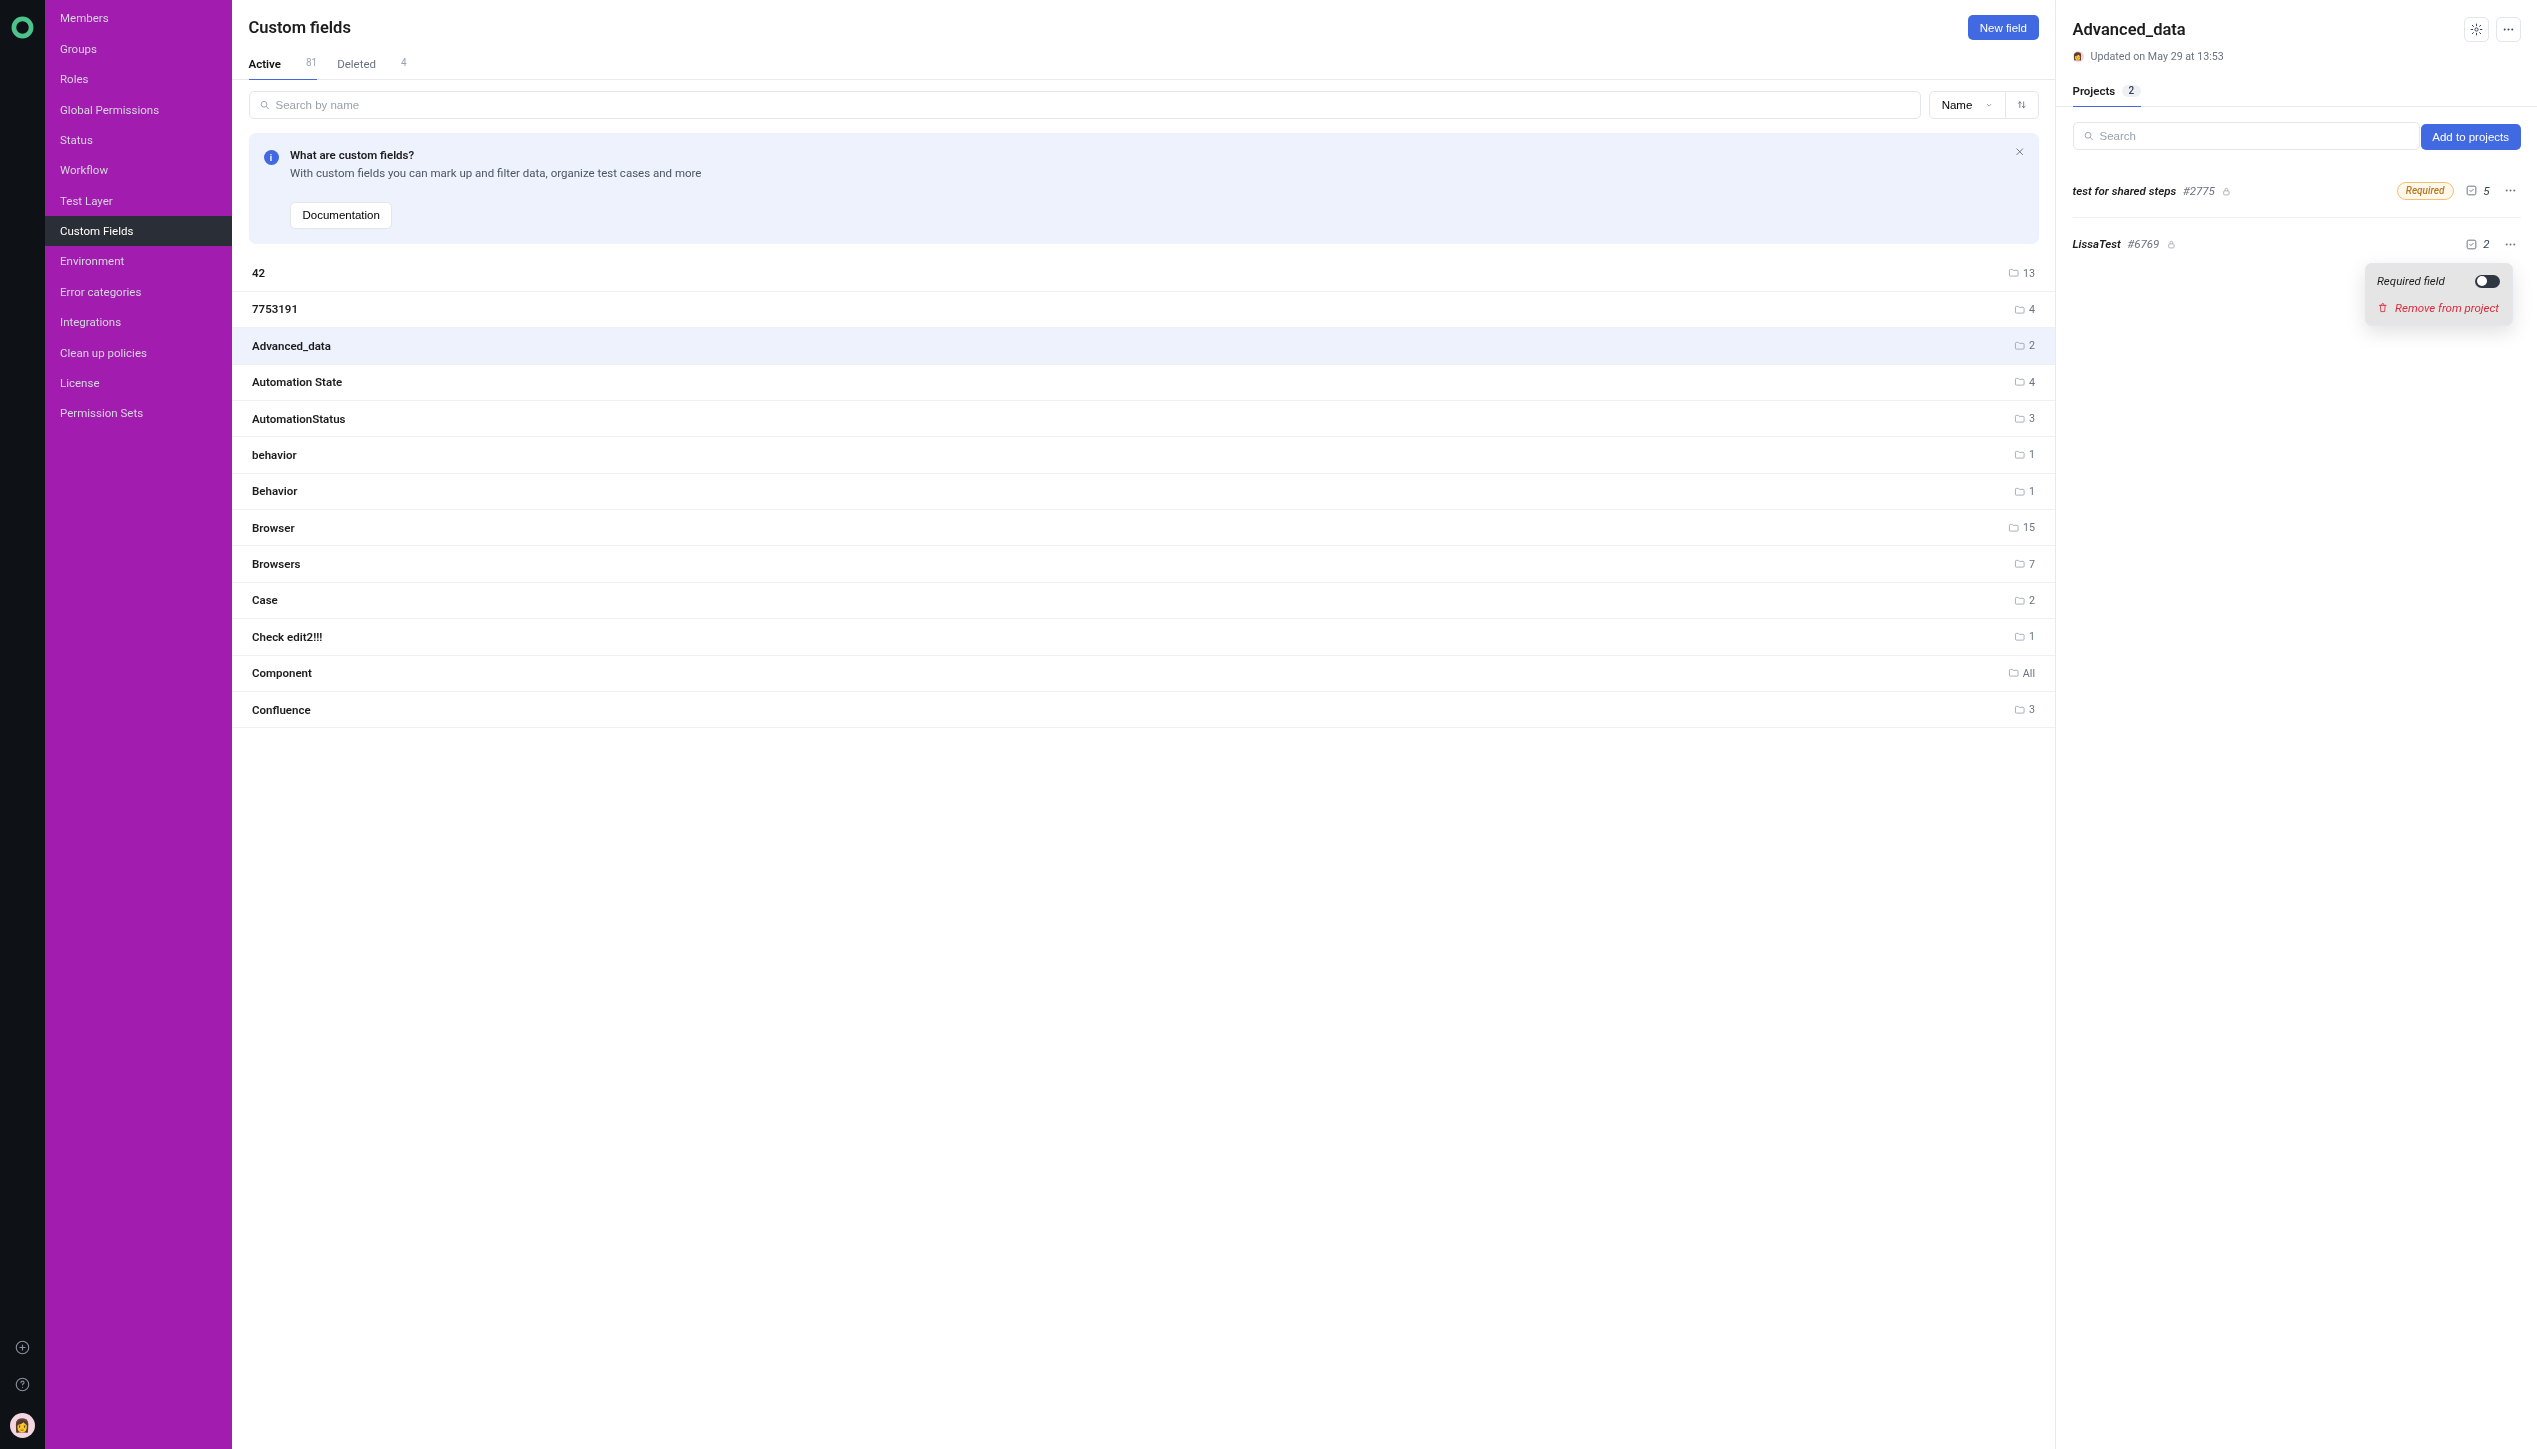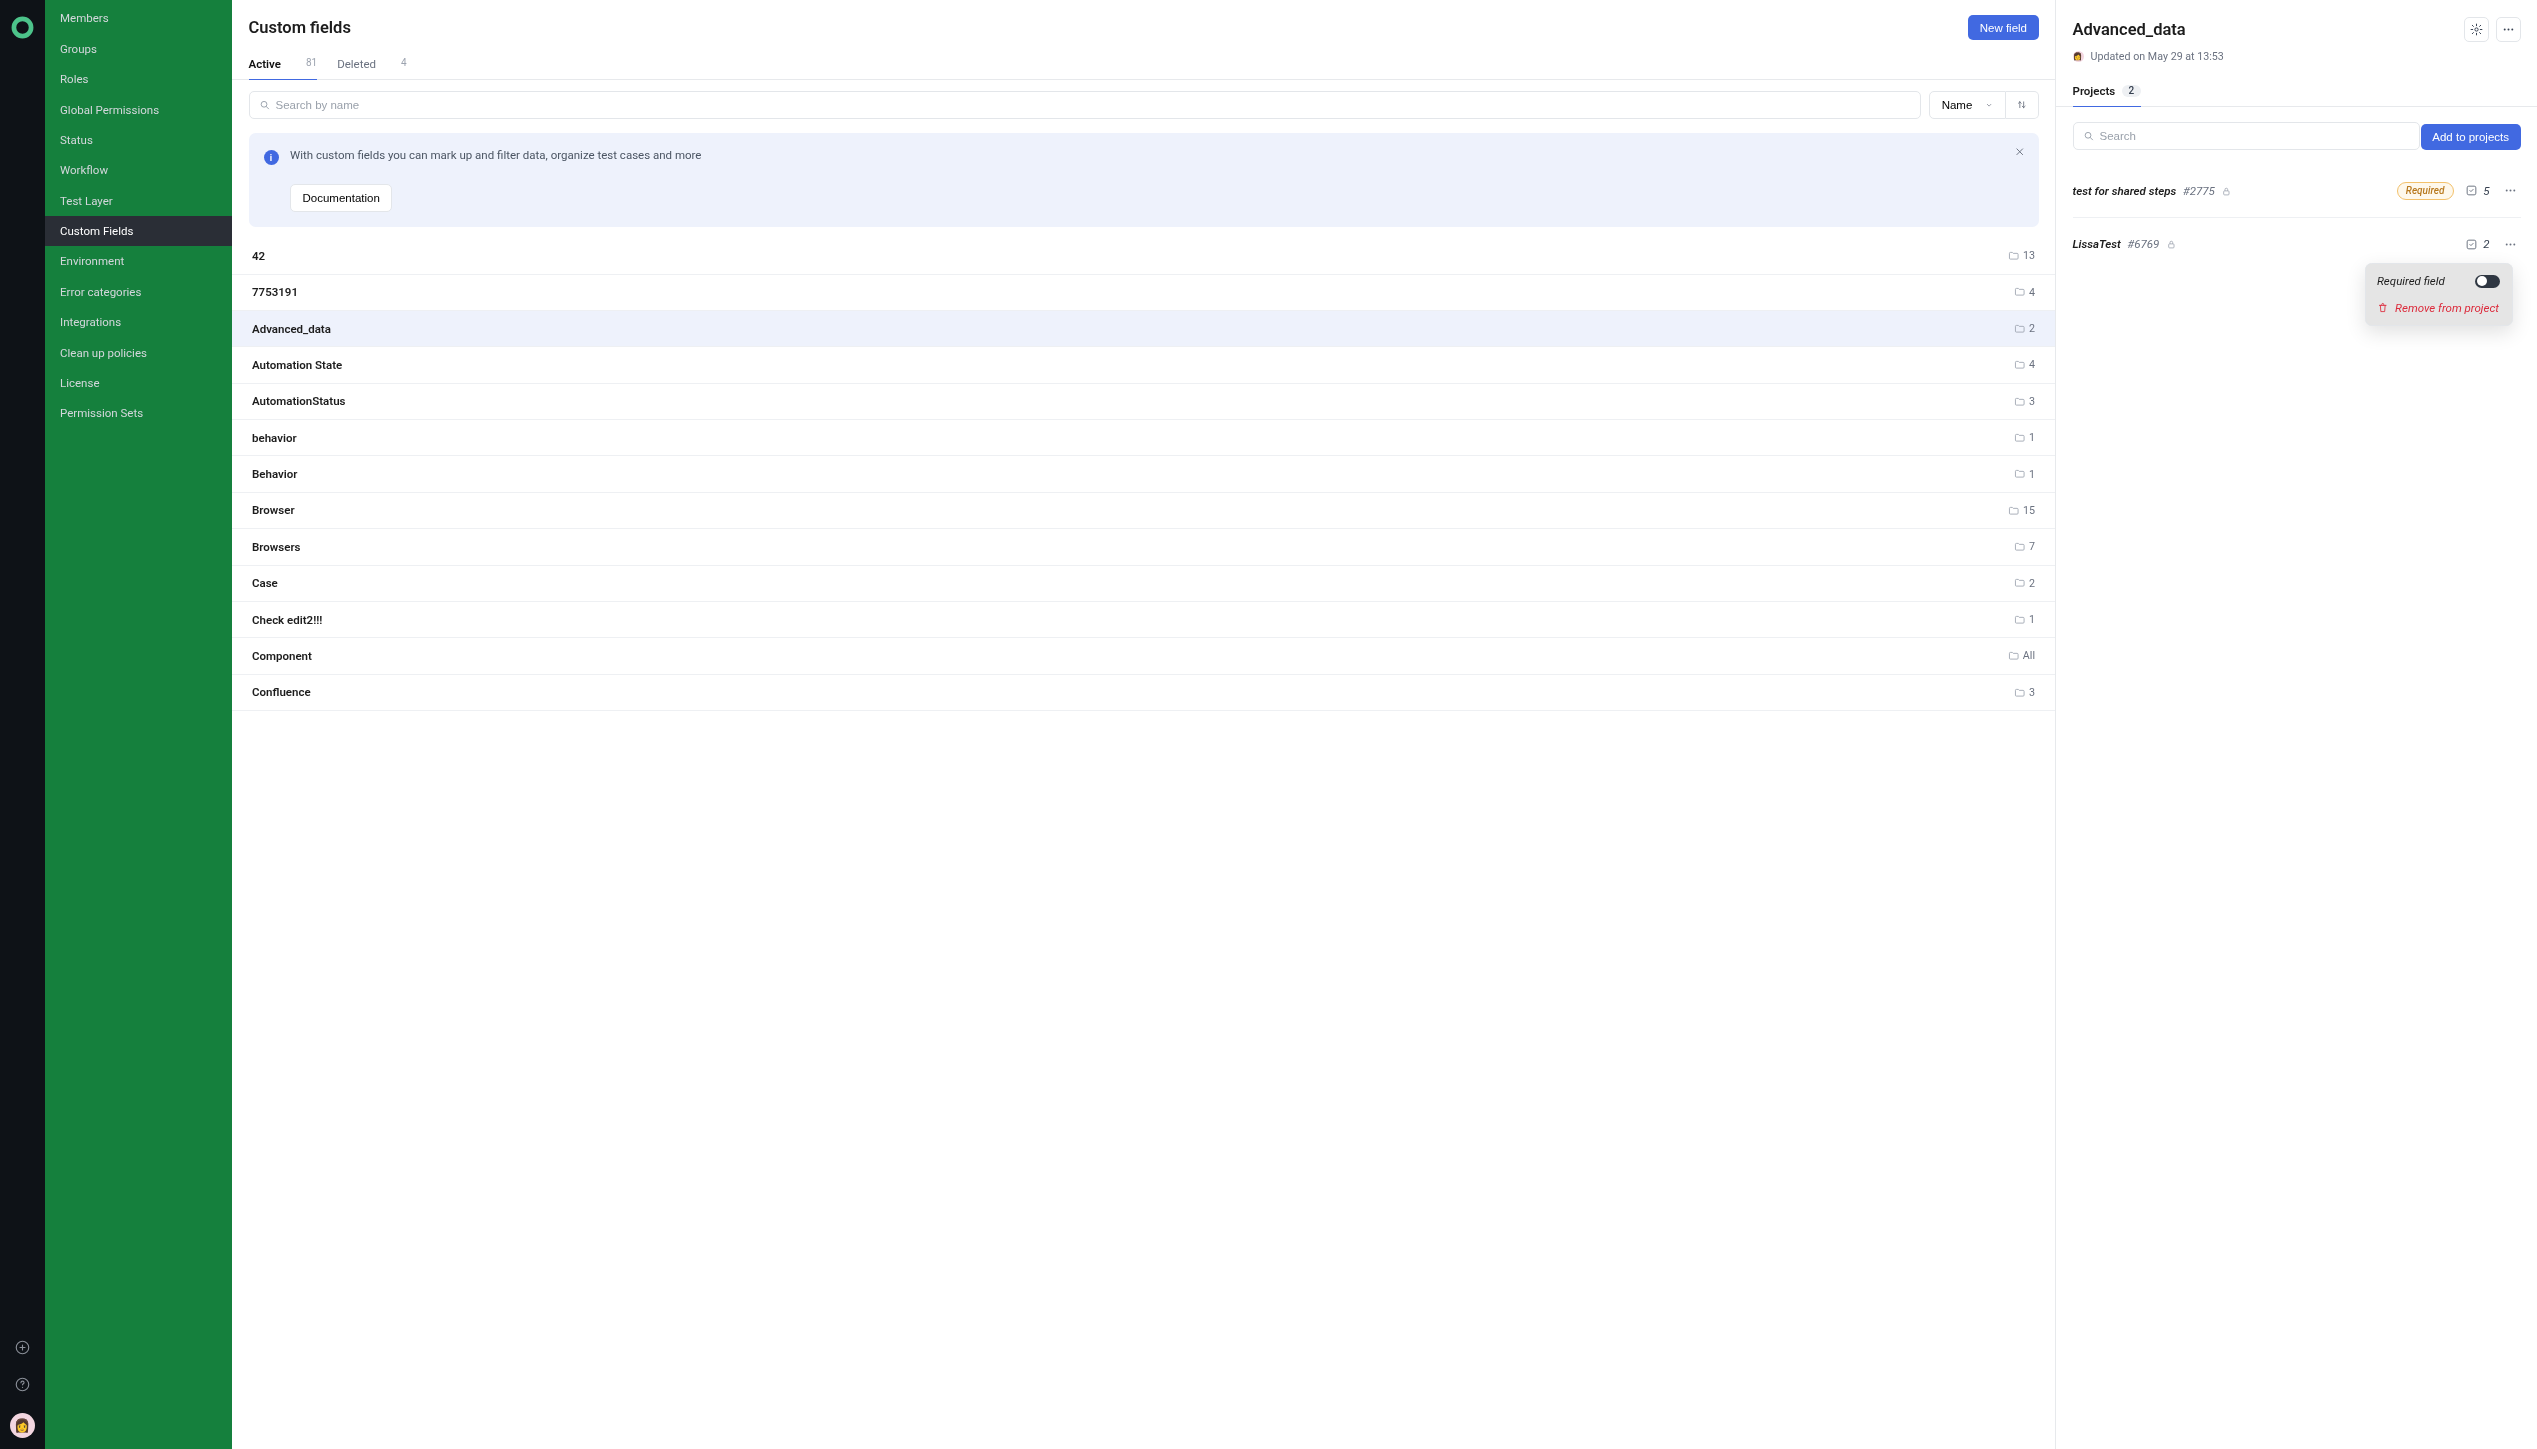--- a/index.html
+++ b/index.html
@@ -54,21 +54,21 @@
       border-radius: 50%;
       background: #f3d6e0;
       display: flex;
       align-items: center;
       justify-content: center;
       font-size: 13px;
     }
     
     .sidebar {
       width: 187px;
-      background: #15803d;
+      background: #a21caf;
       flex-shrink: 0;
       padding-top: 3.3px;
     }
     .sidebar-item {
       padding: 8.2px 15px;
       color: #d4d7dc;
       font-size: 11.5px;
       cursor: pointer;
     }
     .sidebar-item.active {
@@ -535,20 +535,21 @@
             <svg width="11.5" height="11.5" viewBox="0 0 24 24">
                 <path d="M8 18V6M8 6l-3 3M8 6l3 3M16 6v12M16 18l-3-3M16 18l3-3" fill="none" stroke="#6b7280" stroke-width="1.8" stroke-linecap="round"></path>
               </svg>
           </button>
         </div>
       </div>
 
       <div class="info-banner">
         <div class="info-icon">i</div>
         <div class="info-content">
+          <div class="info-title">What are custom fields?</div>
           <div class="info-desc">With custom fields you can mark up and filter data, organize test cases and more</div>
           <button class="btn-secondary">Documentation</button>
         </div>
         <div class="banner-close">
           <svg width="11.5" height="11.5" viewBox="0 0 24 24">
               <path d="M6 6l12 12M18 6L6 18" stroke="#6b7280" stroke-width="2" stroke-linecap="round"></path>
             </svg>
         </div>
       </div>
 

